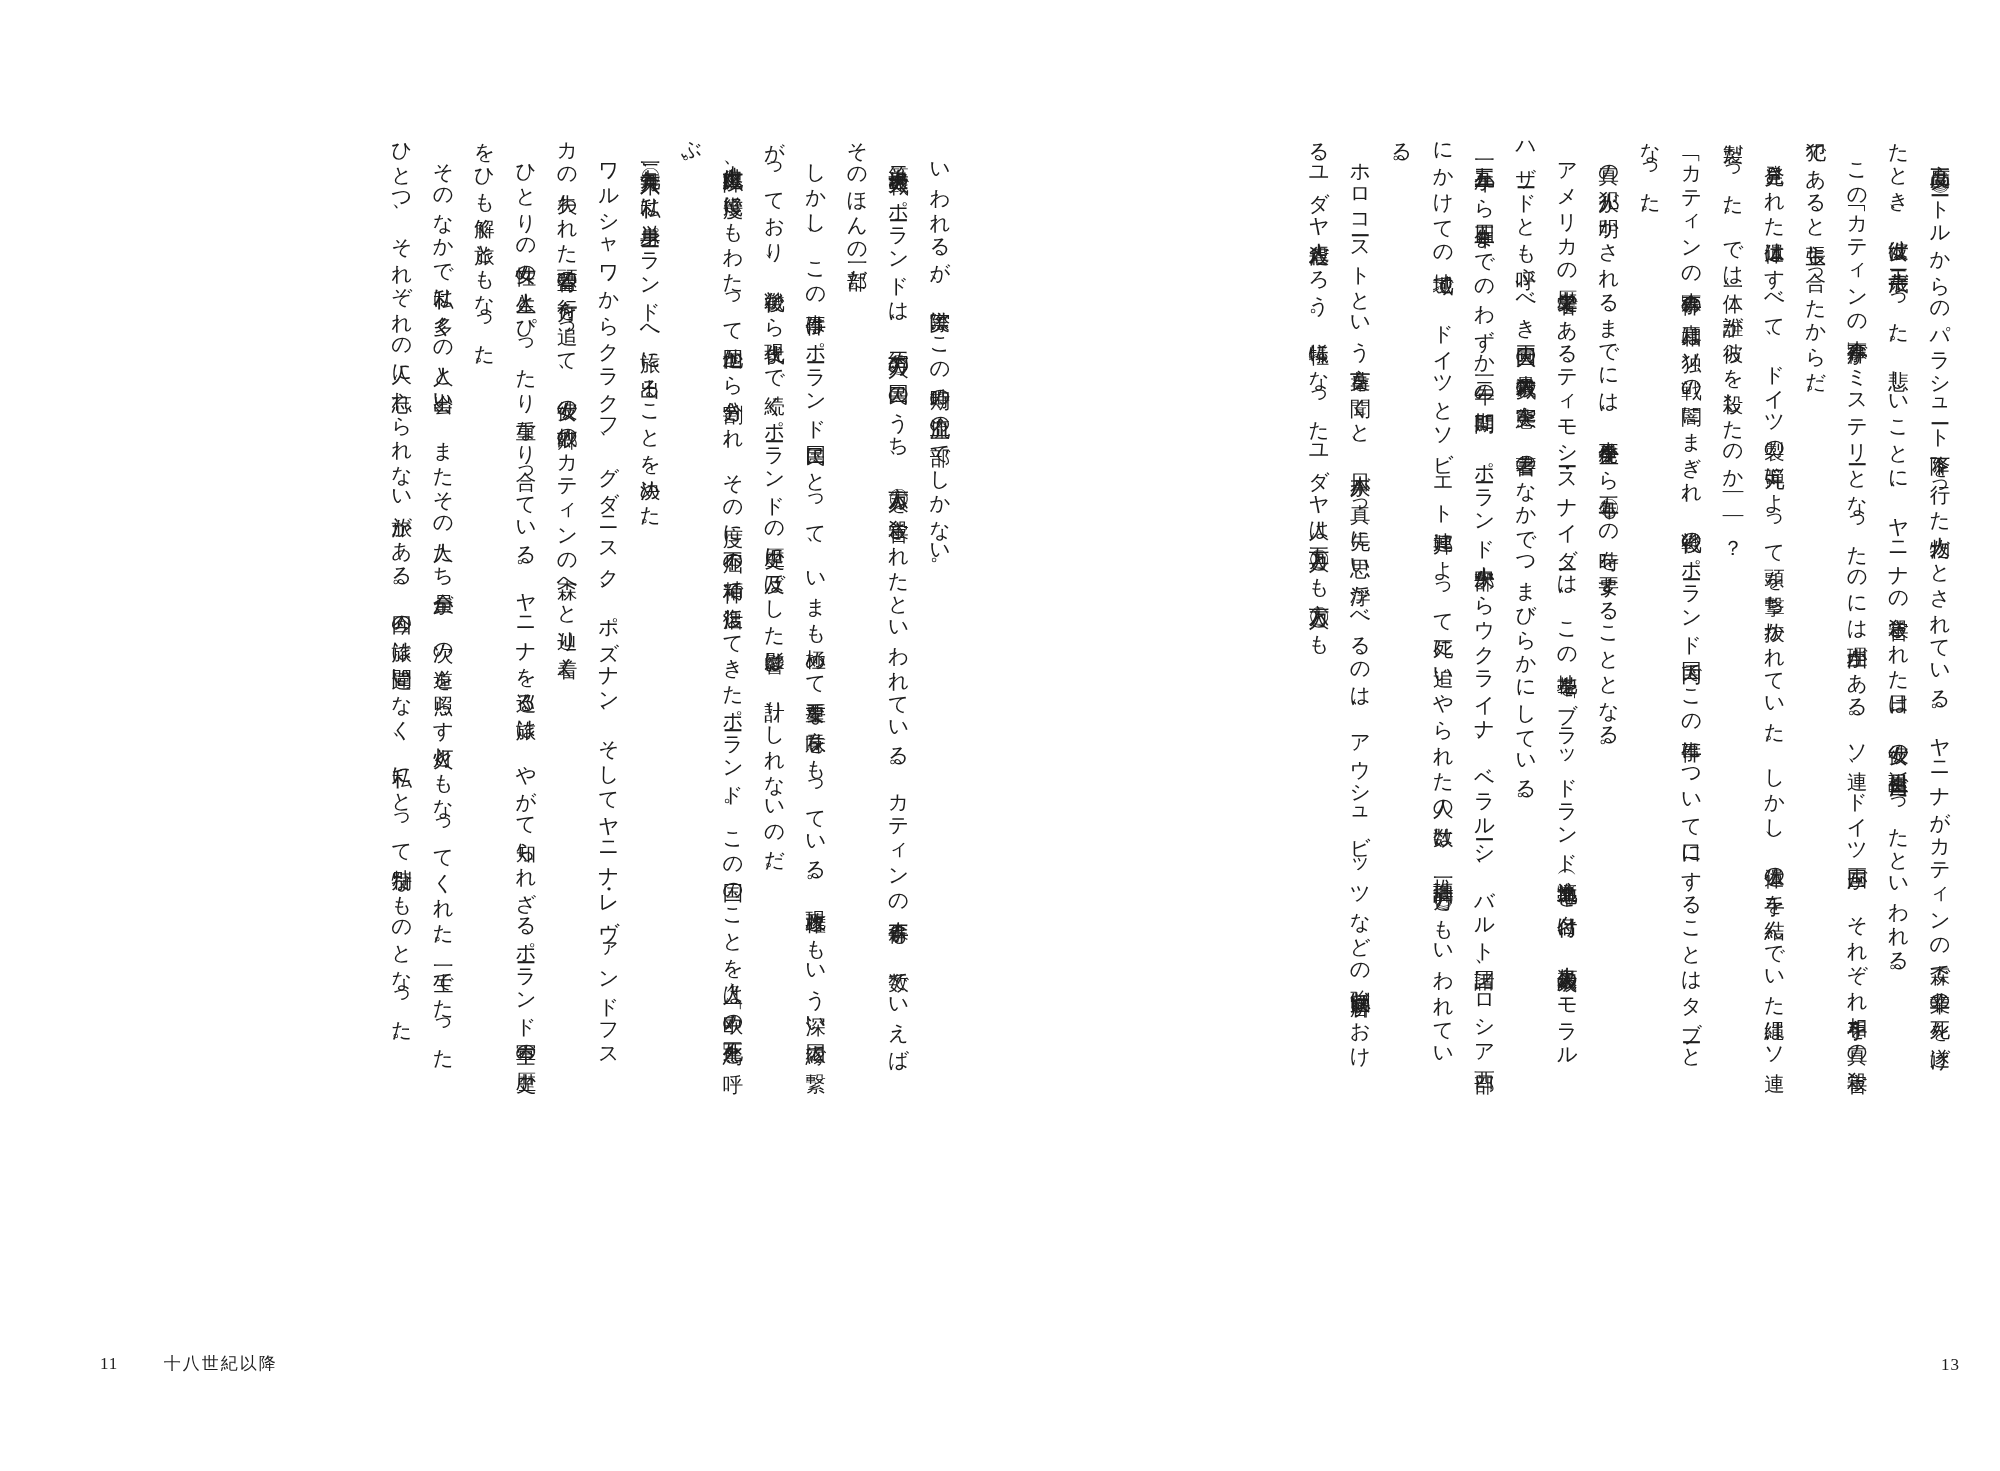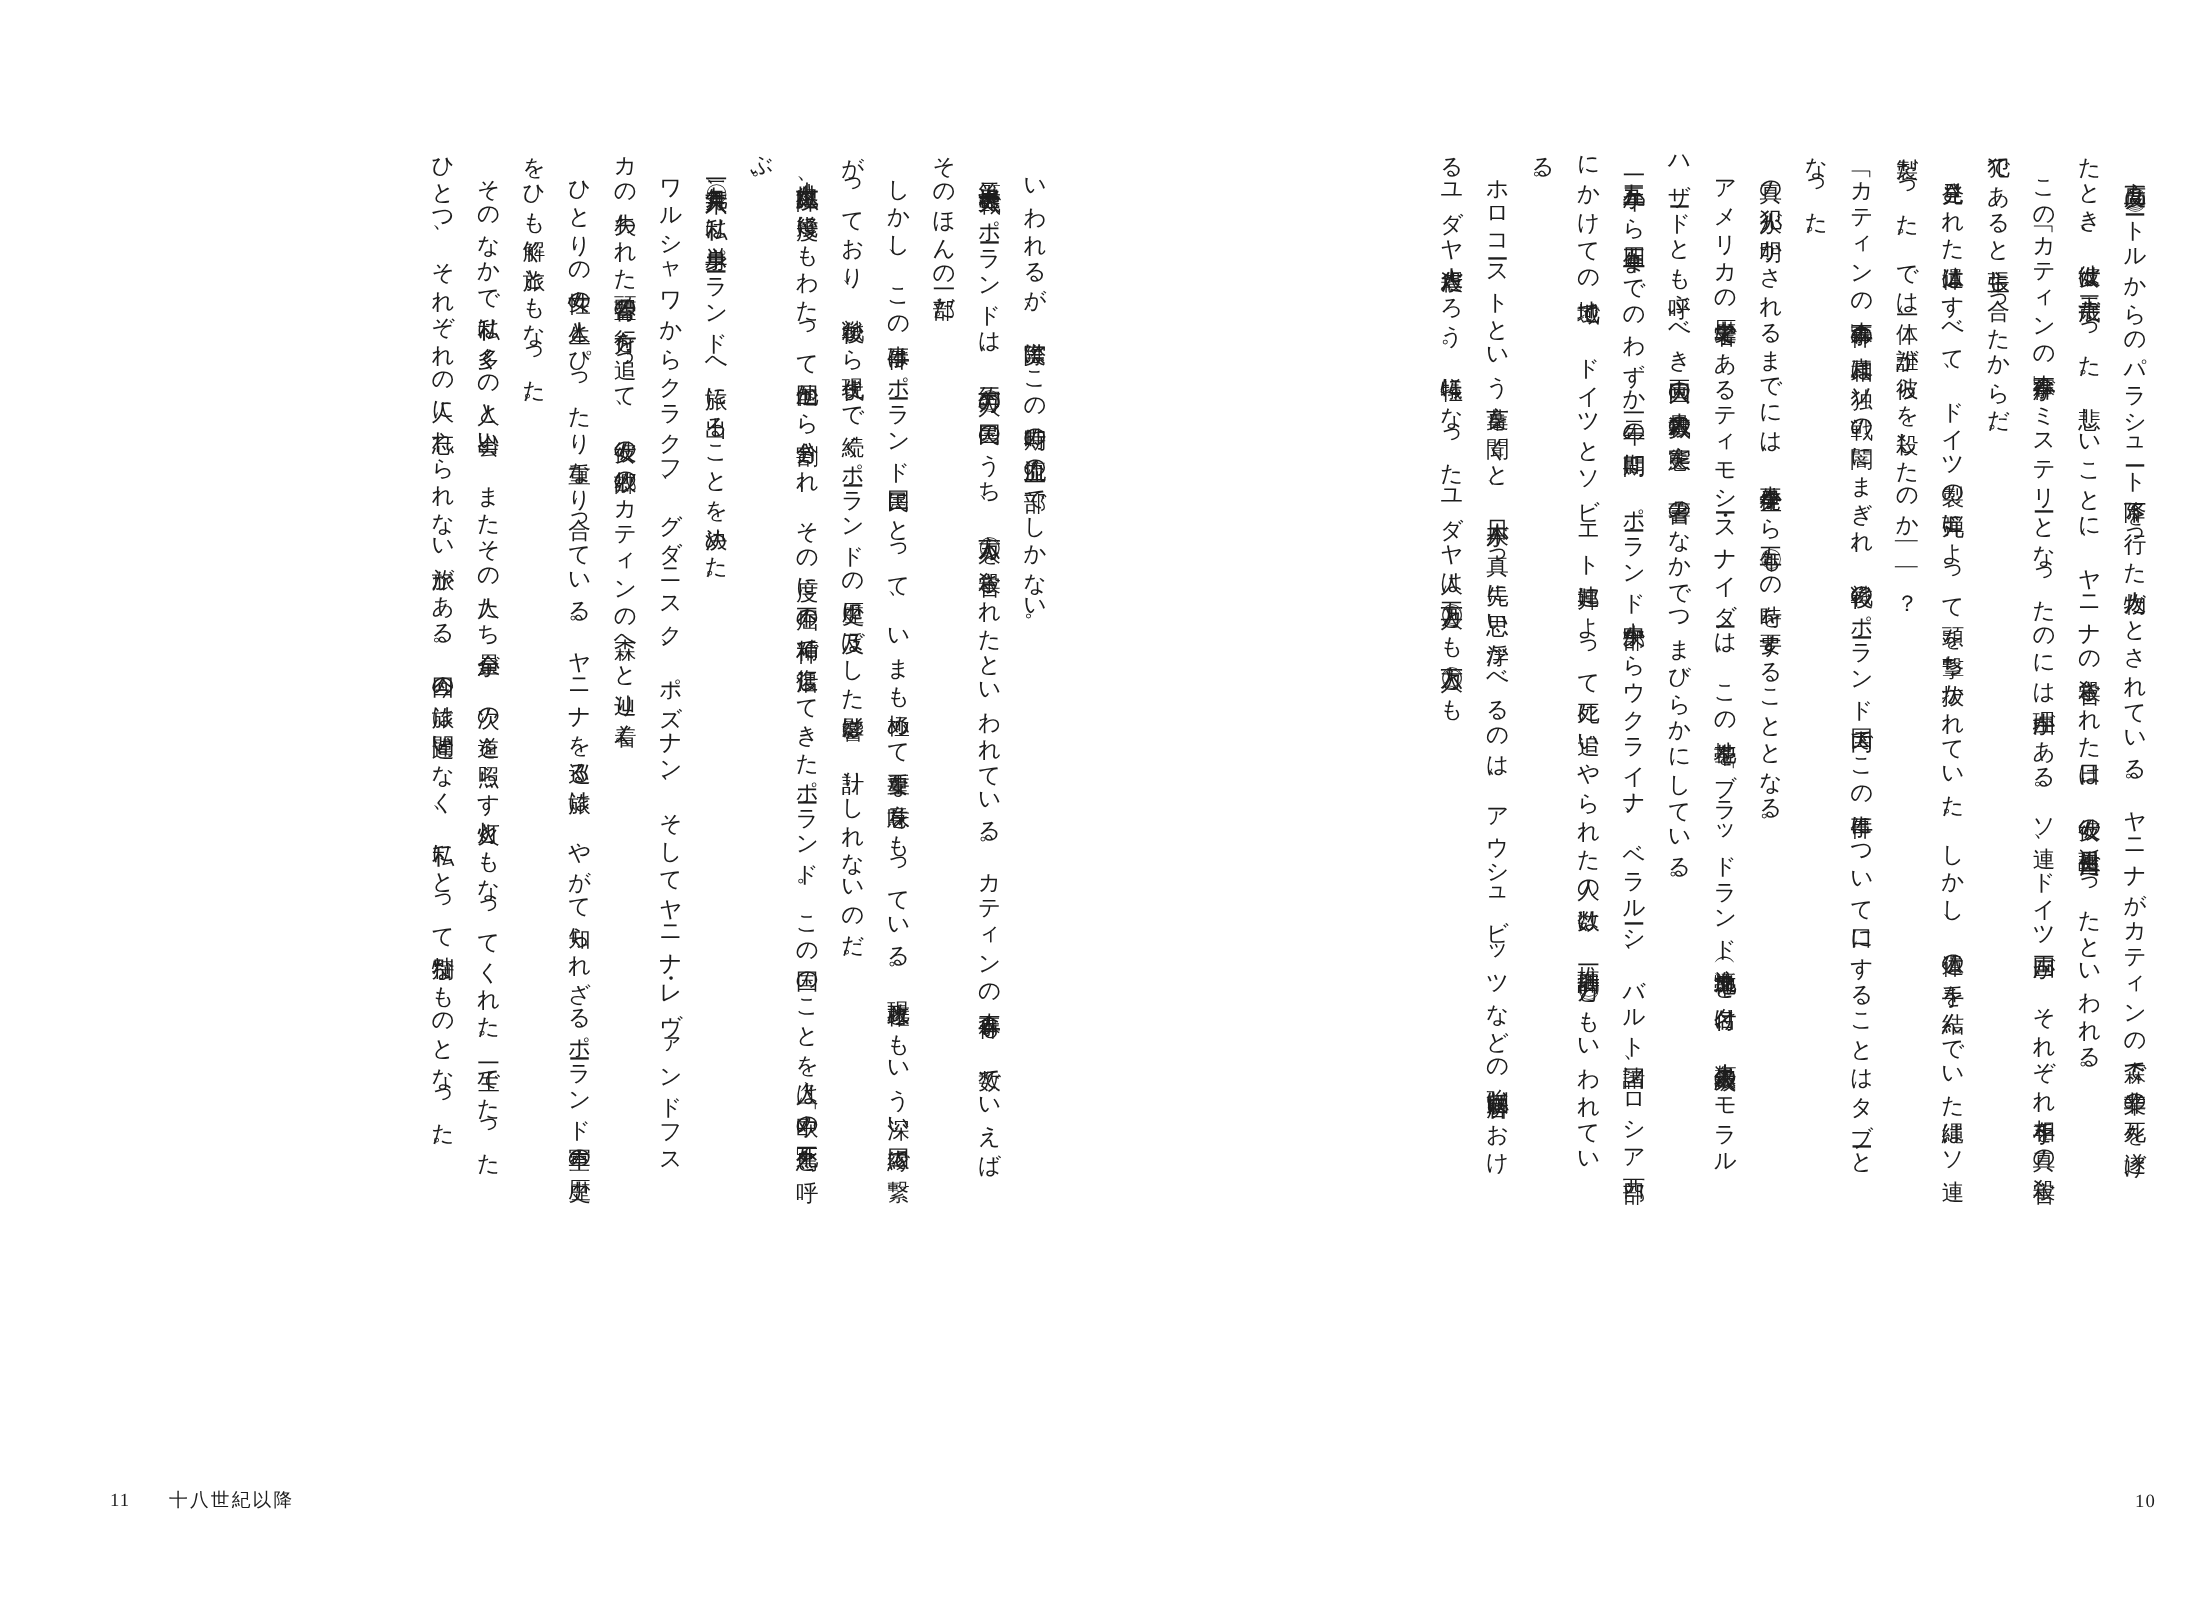--- a/index.html
+++ b/index.html
@@ -74,21 +74,21 @@
     font-family: "Liberation Serif", "DejaVu Serif", serif;
     white-space: nowrap;
   }
   .folio-right {
     right: 40px;
   }
   .folio-left {
     left: 100px;
   }
   .folio-left .folio-num {
-    margin-right: 30px;
+    margin-right: 40px;
   }
   .folio-num {
     font-family: "Liberation Serif", "DejaVu Serif", serif;
     font-variant: small-caps;
   }
   .folio-label {
     letter-spacing: 2px;
   }
   .gutter {
     position: absolute;
@@ -111,21 +111,21 @@
       <p class="para">高度五〇〇〇メートルからのパラシュート降下を行った人物だとされている。ヤニナがカティンの森で非業の死を遂げたとき、彼女は三十二歳だった。悲しいことに、ヤニナの殺害された日は、彼女の誕生日当日だったといわれる。</p>
       <p class="para">この「カティンの森事件」がミステリーとなったのには理由がある。ソ連、ドイツ両国が、それぞれ相手を真の殺害犯であると主張し合ったからだ。</p>
       <p class="para">発見された遺体はすべて、ドイツ製の弾丸によって頭を撃ち抜かれていた。しかし、遺体の手を結んでいた縄はソ連製だった。では一体、誰が彼らを殺したのか——？</p>
       <p class="para">「カティンの森事件」の真相は独ソ戦の闇にまぎれ、戦後のポーランド国内でこの事件について口にすることはタブーとなった。</p>
       <p class="para">真の犯人が明かされるまでには、事件発生から五〇年もの時を要することとなる。</p>
       <p class="para">アメリカの歴史学者であるティモシー・スナイダーは、この地帯を「ブラッドランド（流血地帯）」と名付け、人類最大級のモラルハザードとも呼ぶべき両大国の大量殺戮の実態を、著書のなかでつまびらかにしている。</p>
       <p class="para">一九三三年から四五年までのわずか一二年の期間に、ポーランド中央部からウクライナ、ベラルーシ、バルト諸国、ロシア西部にかけての地域で、ドイツとソビエト連邦によって死に追いやられた人の数は、推計一四〇〇万ともいわれている。</p>
       <p class="para">ホロコーストという言葉を聞くと、日本人が真っ先に思い浮かべるのは、アウシュビッツなどの強制収容所におけるユダヤ人虐殺だろう。犠牲になったユダヤ人は五〇〇万人とも六〇〇万人とも</p>
     </div>
     <div class="folio folio-right">
-      <span class="folio-num">10</span>
+      <span class="folio-num">13</span>
     </div>
   </div>
 
   <div class="page page-left">
     <div class="textblock">
       <p class="para">いわれるが、実際はこの時期の流血の一部でしかない。</p>
       <p class="para">第二次世界大戦でポーランドは、約三〇〇万人の国民のうち、六〇〇万人を殺害されたといわれている。カティンの森事件も、数でいえばそのほんの一部だ。</p>
       <p class="para">しかし、この事件はポーランド国民にとって、いまも極めて重要な意味をもっている。現政権ともいう深い因縁で繋がっており、戦後から現代まで続くポーランドの歴史に及ぼした影響は、計りしれないのだ。</p>
       <p class="para">十八世紀以降、幾度にもわたって他国から分割され、その度に不屈の精神で復活してきたポーランド。この国のことを人々は「中欧の不死鳥」と呼ぶ。</p>
       <p class="para">二〇一九年六月末、私は単身ポーランドへ旅に出ることを決めた。</p>

